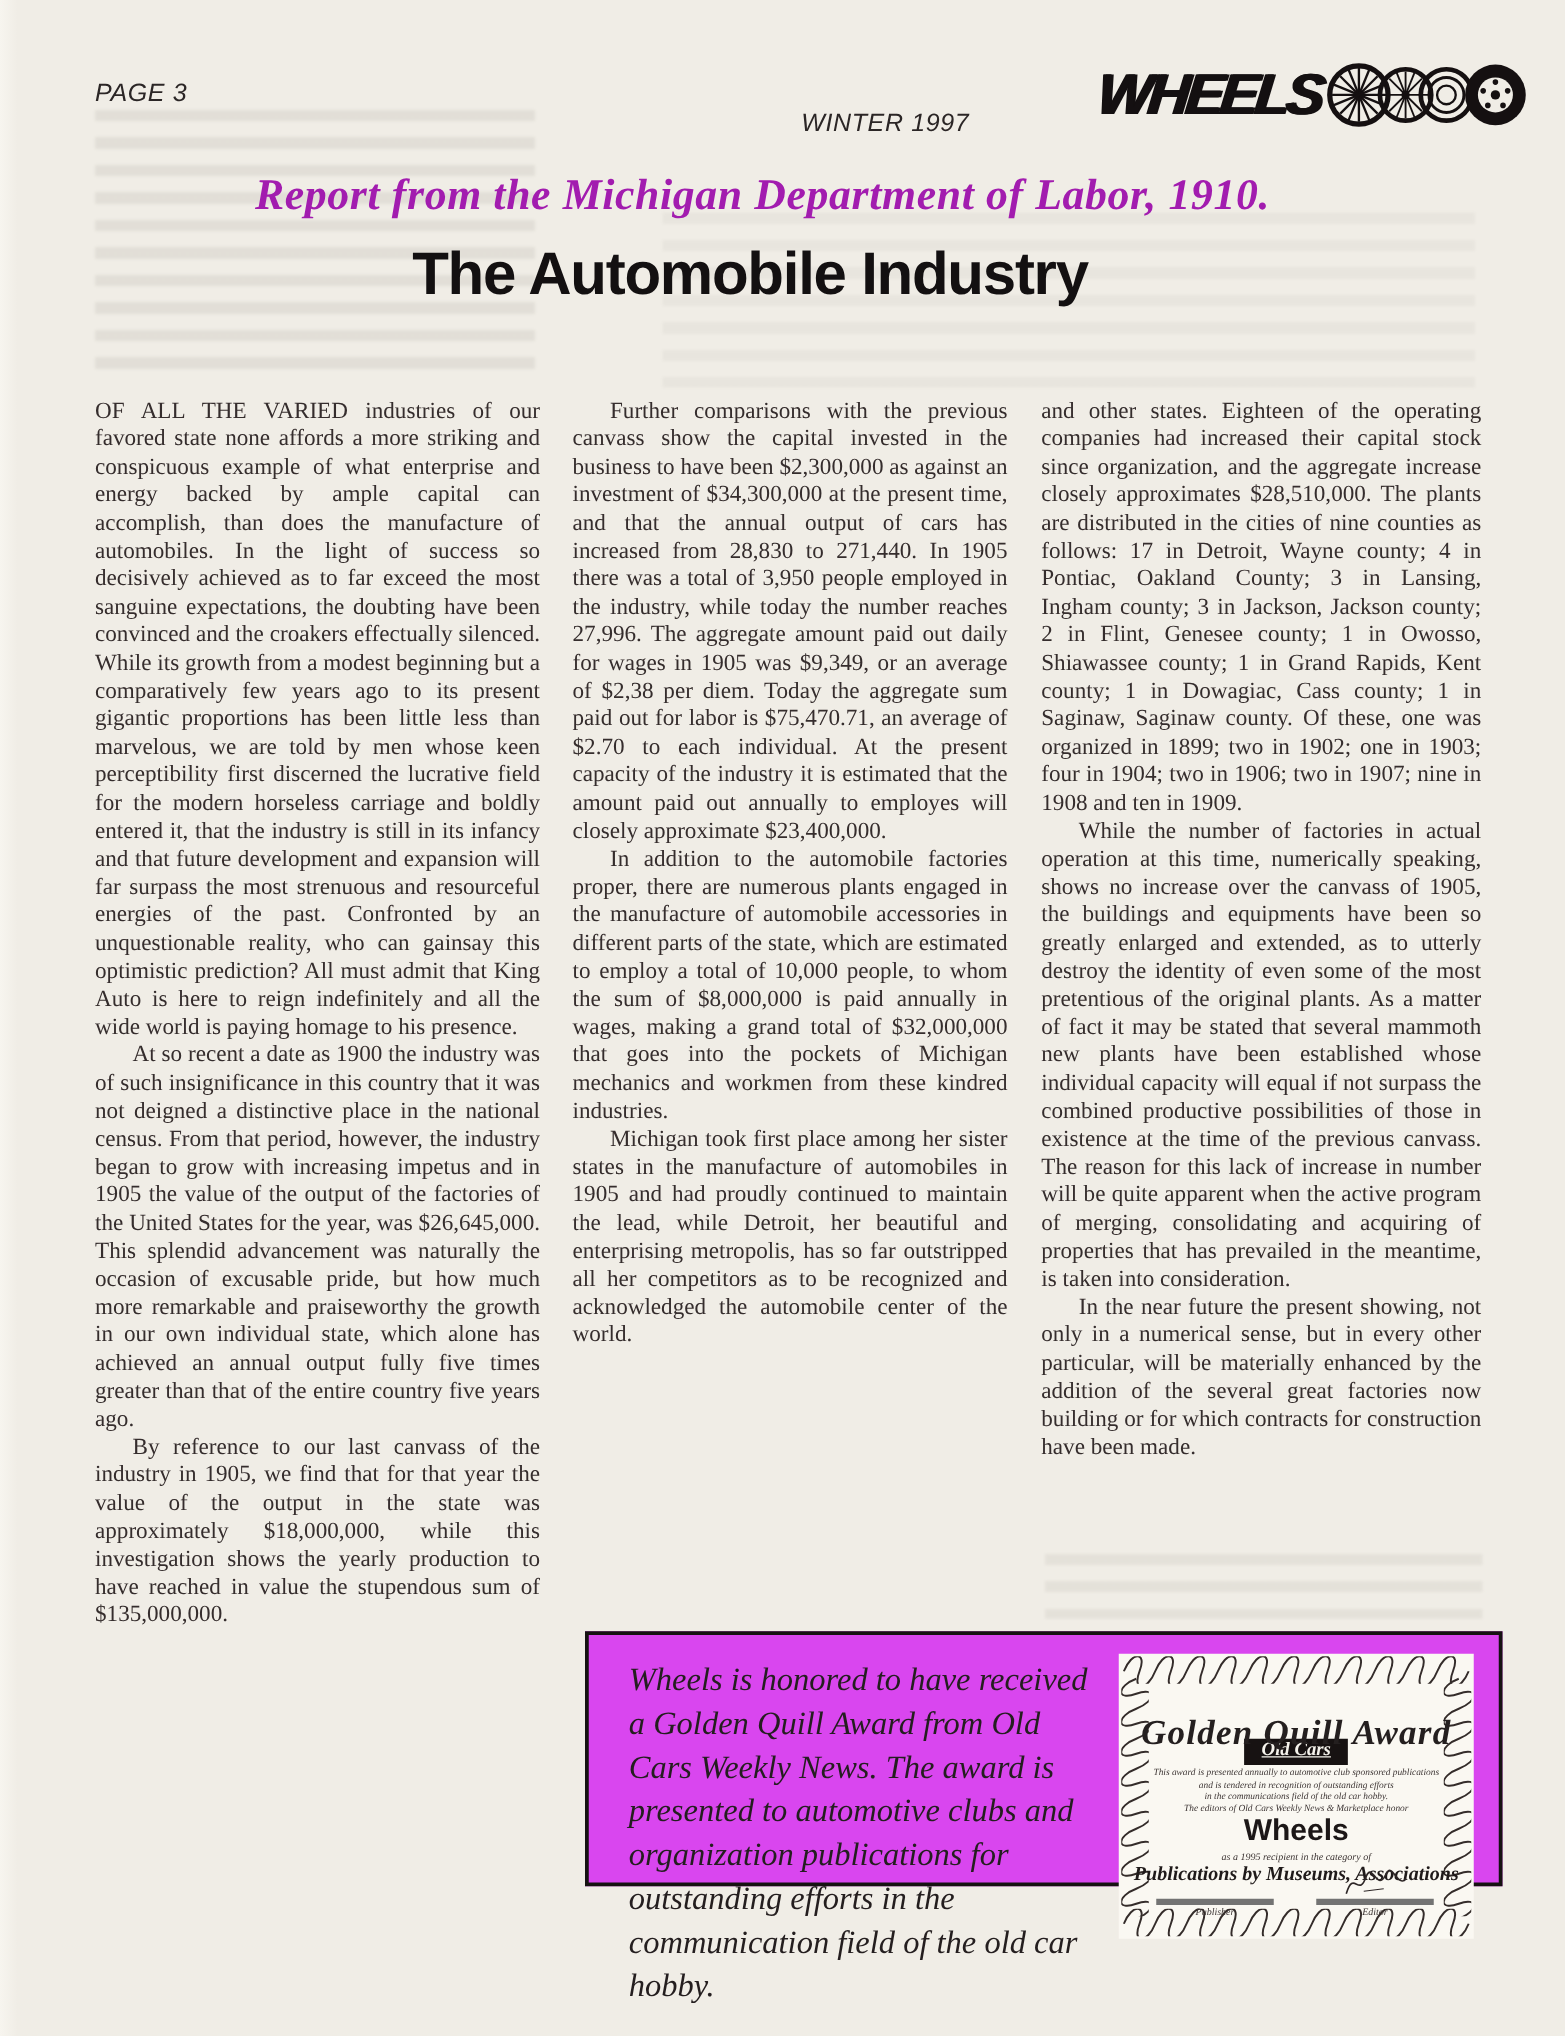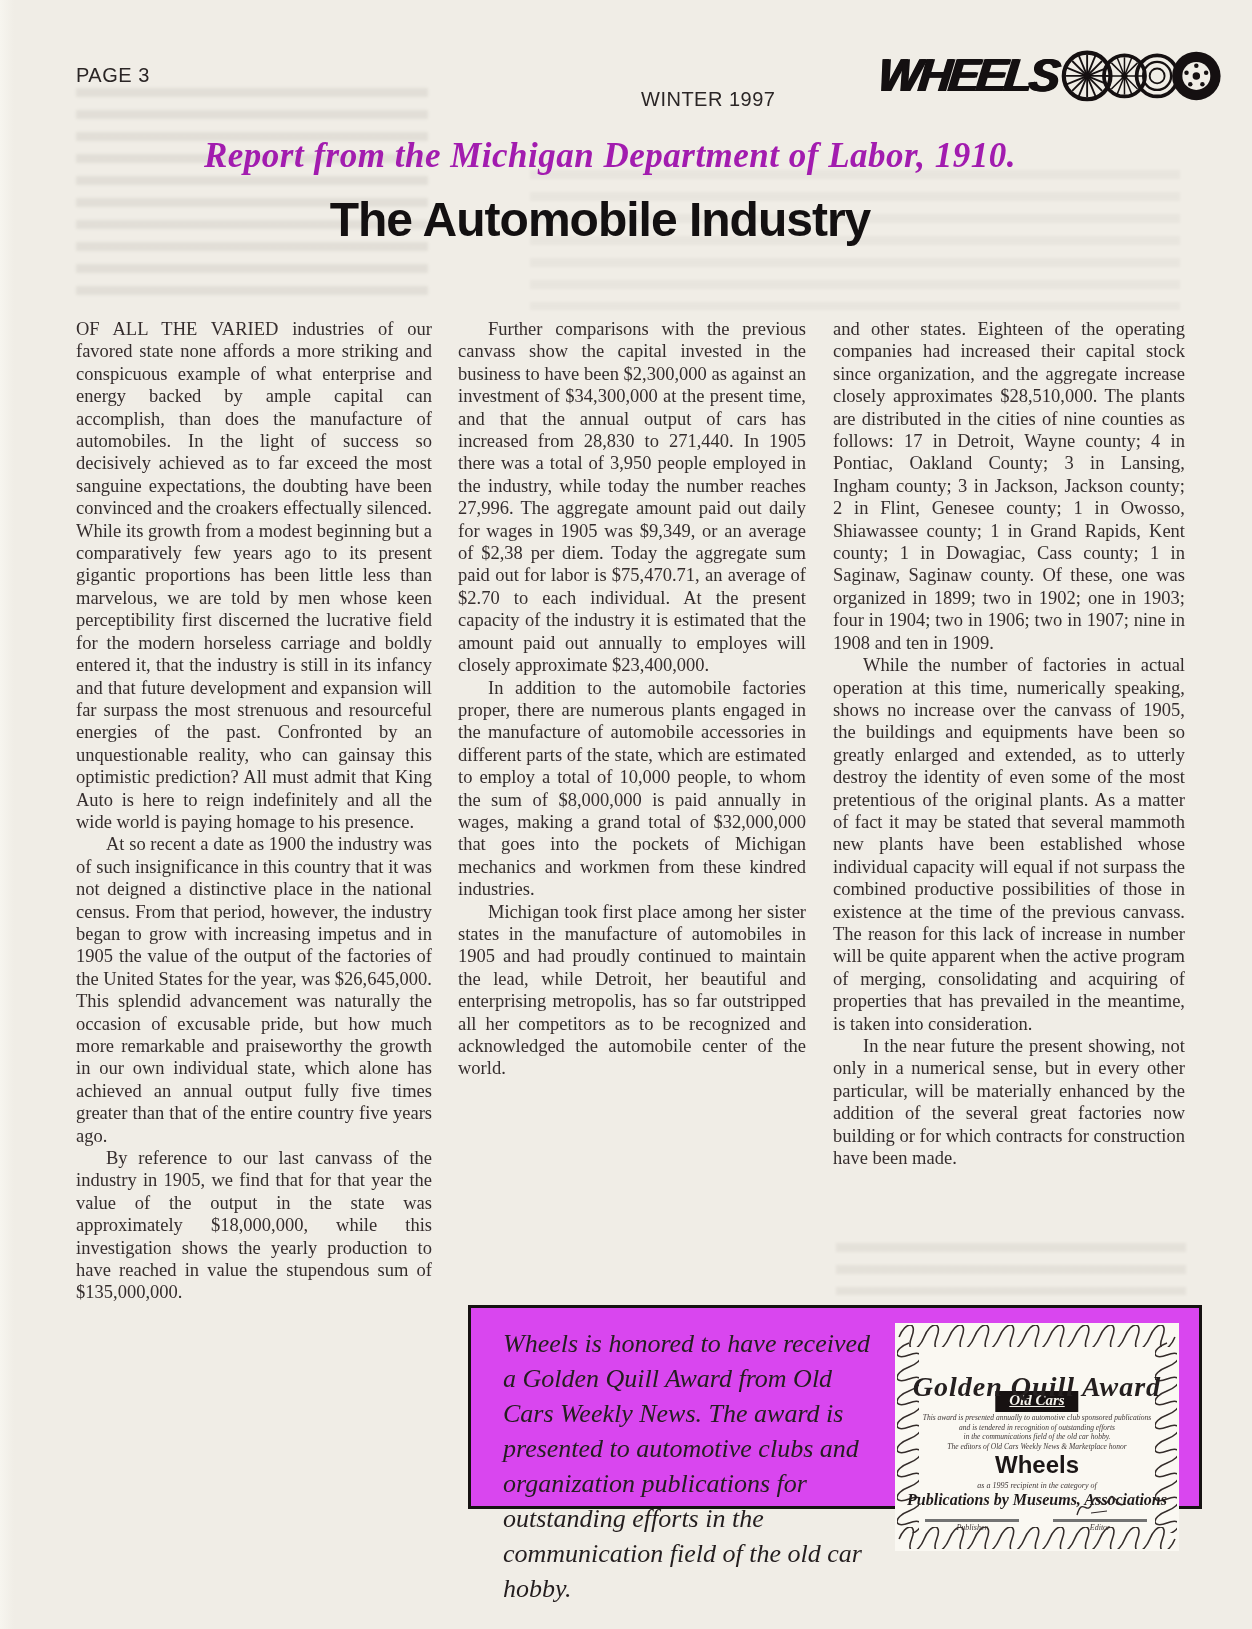--- a/index.html
+++ b/index.html
@@ -10,21 +10,21 @@
 
   
   .ghost{position:absolute;filter:blur(1.4px);
          background:repeating-linear-gradient(to bottom,rgba(112,106,96,.20) 0 9px,rgba(112,106,96,0) 9px 22px);}
   .g1{left:76px;top:88px;width:352px;height:220px;opacity:.55;}
   .g2{left:530px;top:170px;width:650px;height:140px;opacity:.30;}
   .g3{left:836px;top:1243px;width:350px;height:52px;opacity:.45;}
 
   
   .hdr-label{position:absolute;top:64px;font-family:"Liberation Sans",sans-serif;
-             font-size:20px;letter-spacing:.5px;color:#2b2626;}
+             font-size:20px;letter-spacing:.5px;color:#2b2626;font-style:italic;}
   .pagenum{left:76px;} .issue{left:641px;margin-top:24px;}
   .logo{position:absolute;left:878px;top:44px;display:flex;align-items:center;gap:4px;}
   .logo-text{font-family:"Liberation Sans",sans-serif;font-style:italic;font-weight:bold;
              font-size:46px;letter-spacing:-3px;color:#141011;transform:skewX(-6deg);
              text-shadow:1.6px 0 0 currentColor,-.6px 0 0 currentColor;}
   .logo svg{display:block;}
 
   
   .kicker{position:absolute;left:0;top:136px;width:1220px;text-align:center;
           font-weight:bold;font-style:italic;font-size:35px;color:#a21caf;letter-spacing:.5px;}
@@ -59,21 +59,21 @@
   .cert-title{position:absolute;left:0;top:48px;width:100%;text-align:center;
               font-style:italic;font-weight:600;font-size:28px;letter-spacing:1px;color:#241f1f;}
   .cert-small{position:absolute;left:0;top:90px;width:100%;text-align:center;
               font-style:italic;font-size:7.5px;line-height:9.5px;color:#3d3534;}
   .cert-recip{position:absolute;left:0;top:128px;width:100%;text-align:center;
               font-family:"Liberation Sans",sans-serif;font-weight:bold;font-size:24px;color:#1c1717;}
   .cert-catline{position:absolute;left:0;top:158px;width:100%;text-align:center;
               font-style:italic;font-size:8px;color:#3d3534;}
   .cert-cat{position:absolute;left:0;top:168px;width:100%;text-align:center;
               font-weight:bold;font-style:italic;font-size:16px;color:#1f1a1a;}
-  .sig{position:absolute;top:196px;border-top:3px solid #737373;width:94px;text-align:center;
+  .sig{position:absolute;top:196px;border-top:5px solid #737373;width:94px;text-align:center;
        font-style:italic;font-size:8px;color:#3d3534;padding-top:1px;}
   .sig-l{left:30px;} .sig-r{left:158px;}
   .sig-mark{position:absolute;left:178px;top:168px;}
 </style>
 </head>
 <body>
 
 <div id="page">
 
   <div class="ghost g1"></div>

